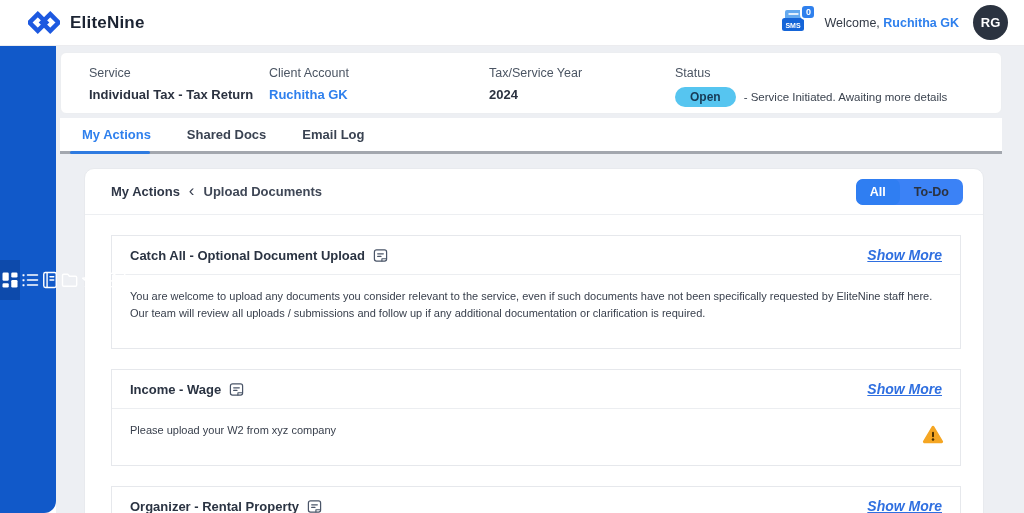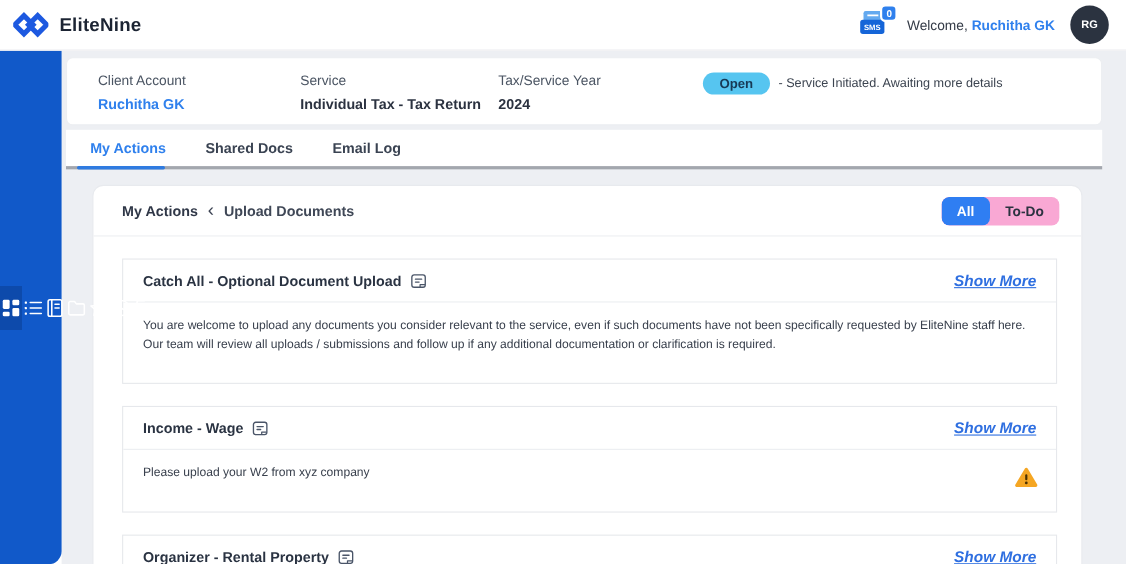--- a/index.html
+++ b/index.html
@@ -2,50 +2,50 @@
 <html><head>
 <meta charset="utf-8">
 <style>
   * { margin:0; padding:0; box-sizing:border-box; }
   body { background:#fff; font-family:"Liberation Sans","DejaVu Sans",sans-serif; }
   .app { position:relative; width:1024px; height:513px; overflow:hidden; background:#fff; }
 
   
   .topbar { position:absolute; left:0; top:0; width:1024px; height:46px; background:#fff;
             border-bottom:1px solid #ececef; display:flex; align-items:center; z-index:5; }
-  .brand { display:flex; align-items:center; gap:10px; padding-left:12px; }
+  .brand { display:flex; align-items:center; gap:10px; padding-left:28px; }
   .brand-name { font-size:17px; font-weight:bold; color:#1c2433; letter-spacing:.2px; }
   .topbar-right { margin-left:auto; display:flex; align-items:center; gap:14px; padding-right:16px; }
   .sms-wrap { position:relative; width:32px; height:30px; cursor:pointer; }
   .sms-badge { position:absolute; top:-4px; right:-6px; min-width:16px; height:16px; background:#2f80ed;
                border:2px solid #fff; border-radius:5px; color:#fff; font-size:9px; font-weight:bold;
                display:flex; align-items:center; justify-content:center; padding:0 2px; }
   .welcome { font-size:12.5px; color:#333a46; white-space:nowrap; }
   .welcome a { color:#2f80ed; font-weight:bold; text-decoration:none; }
-  .avatar { width:35px; height:35px; border-radius:50%; background:#2b3340; color:#fff; font-size:10px;
+  .avatar { width:35px; height:35px; border-radius:50%; background:#2b3340; color:#fff; font-size:13px;
             font-weight:bold; display:flex; align-items:center; justify-content:center; cursor:pointer; }
 
   
   .sidebar { position:absolute; left:0; top:46px; width:56px; height:467px; background:#1159c9;
              border-bottom-right-radius:12px; display:flex; flex-direction:row; align-items:center; z-index:4; }
   .side-item { width:56px; height:40px; display:flex; align-items:center; justify-content:center; cursor:pointer; }
   .side-item.active { background:#0d4aab; }
   .side-item + .side-item { margin-top:0; }
   .side-spacer { flex:1; }
   .side-release { color:#fff; font-size:9.5px; padding-bottom:10px; }
   .side-item svg { display:block; }
 
   
   .main { position:absolute; left:56px; top:46px; right:0; bottom:0; background:#edeff3; overflow:hidden; }
 
   
   .client-card { margin:6px 22px 0 4px; background:#fff; border-radius:6px; border:1px solid #eceef1;
                  height:62px; display:flex; align-items:flex-start; padding:13px 0 0 28px; }
   .cfield { display:flex; flex-direction:column; gap:7px; }
-  .cfield.c1{ width:184px; } .cfield.c2{ width:180px; } .cfield.c3{ width:186px; } .cfield.c4{ flex:1; }
+  .cfield.c1{ width:184px; } .cfield.c2{ width:180px; } .cfield.c3{ width:186px;margin-left:36px; } .cfield.c4{ flex:1; }
   .clabel { font-size:12.5px; color:#4b5563; }
   .cvalue { font-size:13px; font-weight:bold; color:#2b3240; }
   .cvalue.link { color:#2f80ed; cursor:pointer; }
   .status-row { display:flex; align-items:center; gap:8px; }
   .status-pill { background:#56c5f0; color:#173a56; font-size:12px; font-weight:bold;
                  border-radius:12px; padding:3px 15px; }
   .status-note { font-size:11.5px; color:#3c4450; }
 
   
   .tabstrip { position:relative; margin:4px 22px 0 4px; background:#fff; height:36px; }
@@ -56,21 +56,21 @@
   .tab-underline-active { position:absolute; left:10px; bottom:0; width:80px; height:3px; background:#2f7be0; border-radius:2px; z-index:1; }
 
   
   .panel { margin:14px 40px 0 28px; background:#fff; border:1px solid #e8eaee; border-radius:10px; height:380px; }
   .panel-header { display:flex; align-items:center; justify-content:space-between; height:46px;
                   padding:0 20px 0 26px; border-bottom:1px solid #edeff2; }
   .breadcrumb { display:flex; align-items:center; gap:9px; }
   .bc-parent { font-size:13px; font-weight:bold; color:#2f3747; cursor:pointer; }
   .bc-sep { font-size:17px; color:#3b4252; line-height:1; margin-top:-2px; }
   .bc-current { font-size:13px; font-weight:bold; color:#3f4756; }
-  .toggle { display:flex; background:#f9a8d4; border-radius:7px; overflow:hidden; }
+  .toggle { display:flex; background:#3b82f6; border-radius:7px; overflow:hidden; }
   .toggle-btn { font-size:12.5px; font-weight:600; padding:6px 14px; cursor:pointer; color:#2b3240; }
   .toggle-btn.active { background:#2f7ef2; color:#fff; border-radius:7px; }
 
   
   .card { margin:20px 22px 0 26px; border:1px solid #e6e8ec; border-radius:0; background:#fff; overflow:hidden; }
   .card-header { display:flex; align-items:center; gap:8px; padding:11px 18px; border-bottom:1px solid #eceef1; }
   .card-title { font-size:13px; font-weight:bold; color:#2a3342; }
   .show-more { margin-left:auto; font-size:14px; font-weight:bold; color:#2f6fe0; text-decoration:underline; cursor:pointer;font-style:italic; }
   .card-body { position:relative; padding:13px 54px 18px 18px; font-size:11px; color:#39404d; line-height:1.55; }
   .card-body.pad1 { padding:13px 18px 26px 18px; }
@@ -161,33 +161,34 @@
         <path d="M15.5 8.5 19 12l-3.5 3.5"></path>
         <path d="M19 12h-9"></path>
       </svg>
     </div>
     <div class="side-release">Rel V1.2</div>
   </div>
 
   <div class="main">
 
     <div class="client-card">
+      <div class="cfield c2">
+        <span class="clabel">Service</span>
+        <span class="cvalue">Individual Tax - Tax Return</span>
+      </div>
       <div class="cfield c1">
         <span class="clabel">Client Account</span>
         <span class="cvalue link">Ruchitha GK</span>
       </div>
-      <div class="cfield c2">
-        <span class="clabel">Service</span>
-        <span class="cvalue">Individual Tax - Tax Return</span>
-      </div>
       <div class="cfield c3">
         <span class="clabel">Tax/Service Year</span>
         <span class="cvalue">2024</span>
       </div>
       <div class="cfield c4">
+        <span class="clabel">Status</span>
         <span class="status-row">
           <span class="status-pill">Open</span>
           <span class="status-note">- Service Initiated. Awaiting more details</span>
         </span>
       </div>
     </div>
 
     <div class="tabstrip">
       <div class="tabs">
         <div class="tab active">My Actions</div>

